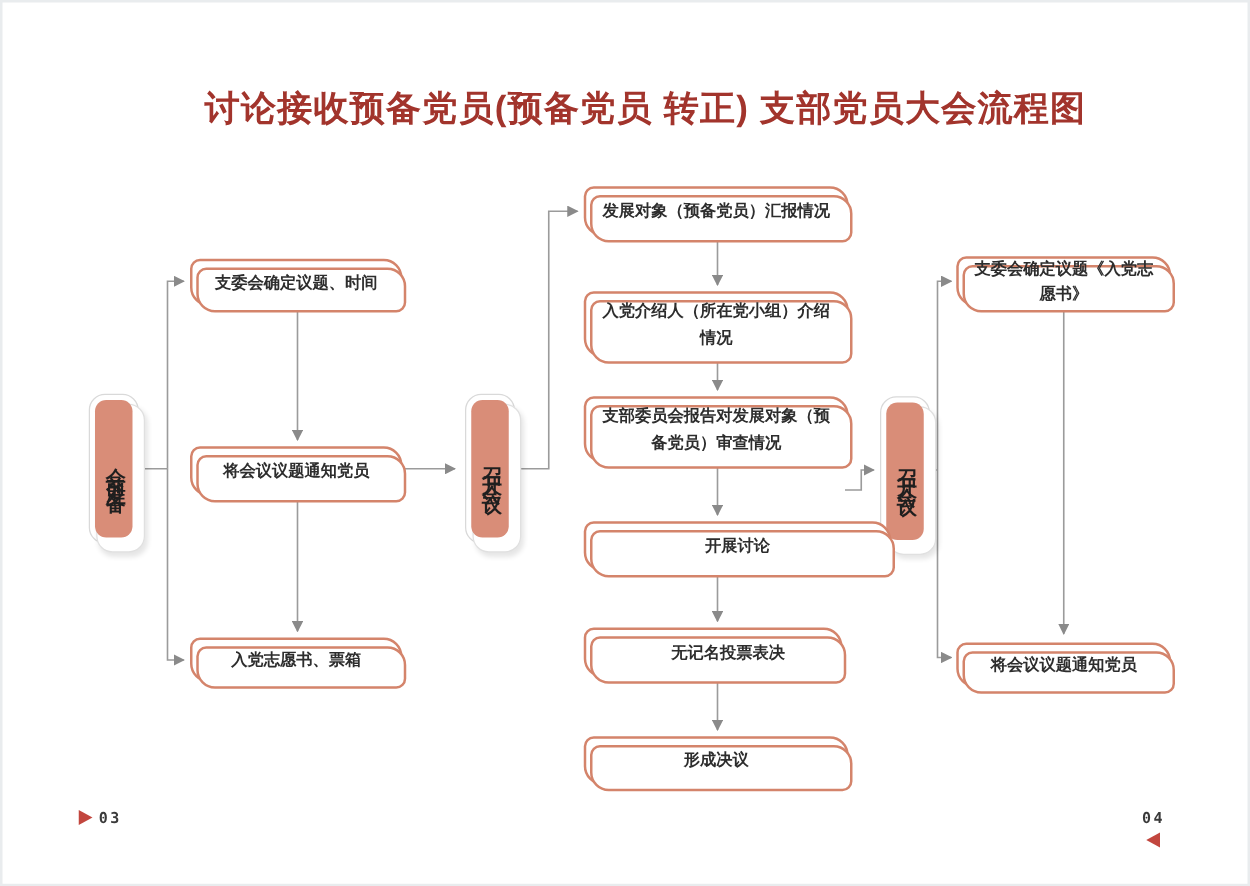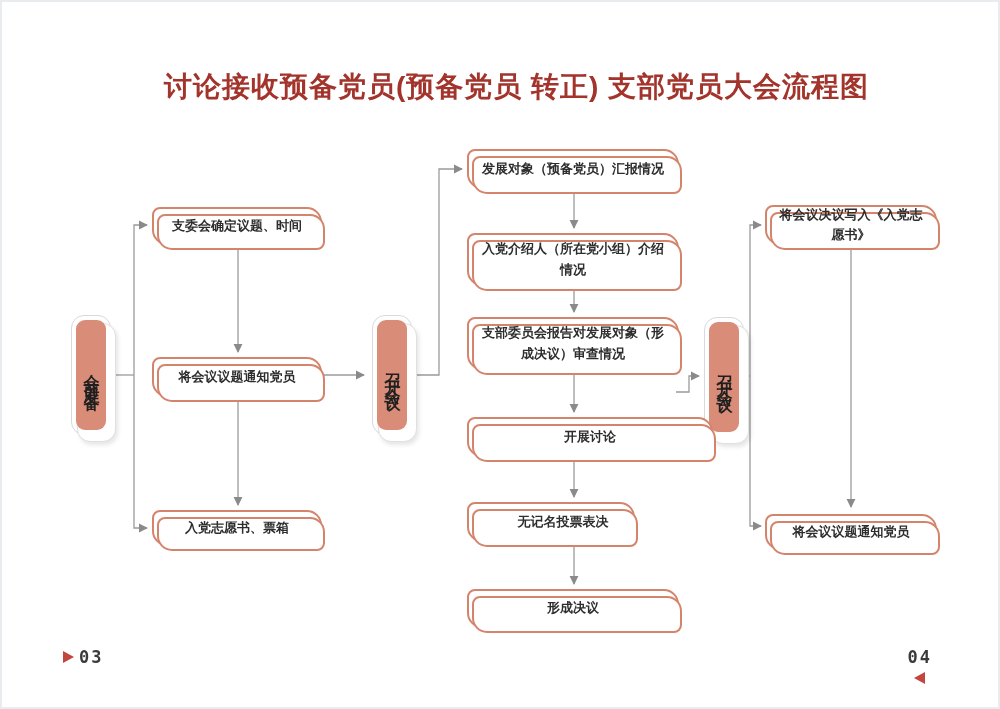--- a/index.html
+++ b/index.html
@@ -111,36 +111,36 @@
   .footer-right { right: 66px; top: 645px; flex-direction: column; }
   .tri {
     width: 0; height: 0;
     border-top: 6px solid transparent;
     border-bottom: 6px solid transparent;
   }
   .tri-right { border-left: 11px solid #c2463e; }
   .tri-left  { border-right: 11px solid #c2463e; }
   .page-num {
     font-family: "DejaVu Sans Mono", monospace;
-    font-size: 17px;
+    font-size: 12px;
     font-weight: bold;
     letter-spacing: 2px;
     color: #3a3a3a;
   }
 
   
   #box-l1 { left: 150px; top: 205px; width: 170px; height: 38px; }
   #box-l2 { left: 150px; top: 355px; width: 170px; height: 40px; }
   #box-l3 { left: 150px; top: 508px; width: 170px; height: 36px; }
 
   #box-m1 { left: 465px; top: 147px; width: 212px; height: 40px; }
   #box-m2 { left: 465px; top: 231px; width: 212px; height: 53px; }
   #box-m3 { left: 465px; top: 315px; width: 212px; height: 53px; }
   #box-m4 { left: 465px; top: 415px; width: 246px; height: 40px; }
-  #box-m5 { left: 465px; top: 500px; width: 168px; height: 40px; padding-left: 34px; }
+  #box-m5 { left: 465px; top: 500px; width: 207px; height: 40px; padding-left: 34px; }
   #box-m6 { left: 465px; top: 587px; width: 212px; height: 39px; }
 
   #box-r1 { left: 763px; top: 203px; width: 172px; height: 40px; }
   #box-r2 { left: 763px; top: 512px; width: 172px; height: 36px; }
 
   #stage-pre  { left: 69px;  top: 313px; }
   #stage-mid  { left: 370px; top: 313px; }
   #stage-post { left: 702px; top: 315px; }
 </style>
 </head>
@@ -189,26 +189,26 @@
   <div class="stage" id="stage-post">
     <div class="stage-inner">召开会议</div>
   </div>
 
   <div class="pbox" id="box-l2">将会议议题通知党员</div>
   <div class="pbox" id="box-l1">支委会确定议题、时间</div>
   <div class="pbox" id="box-l3">入党志愿书、票箱</div>
 
   <div class="pbox" id="box-m2">入党介绍人（所在党小组）介绍情况</div>
   <div class="pbox" id="box-m1">发展对象（预备党员）汇报情况</div>
-  <div class="pbox" id="box-m3">支部委员会报告对发展对象（形成决议）审查情况</div>
+  <div class="pbox" id="box-m3">支部委员会报告对发展对象（预备党员）审查情况</div>
   <div class="pbox" id="box-m4">开展讨论</div>
   <div class="pbox" id="box-m5">无记名投票表决</div>
   <div class="pbox" id="box-m6">形成决议</div>
 
-  <div class="pbox" id="box-r1">将会议决议写入《入党志愿书》</div>
+  <div class="pbox" id="box-r1">支委会确定议题《入党志愿书》</div>
   <div class="pbox" id="box-r2">将会议议题通知党员</div>
 
   <div class="footer-marker footer-left">
     <span class="tri tri-right"></span>
     <span class="page-num">03</span>
   </div>
   <div class="footer-marker footer-right">
     <span class="page-num">04</span>
     <span class="tri tri-left"></span>
   </div>

